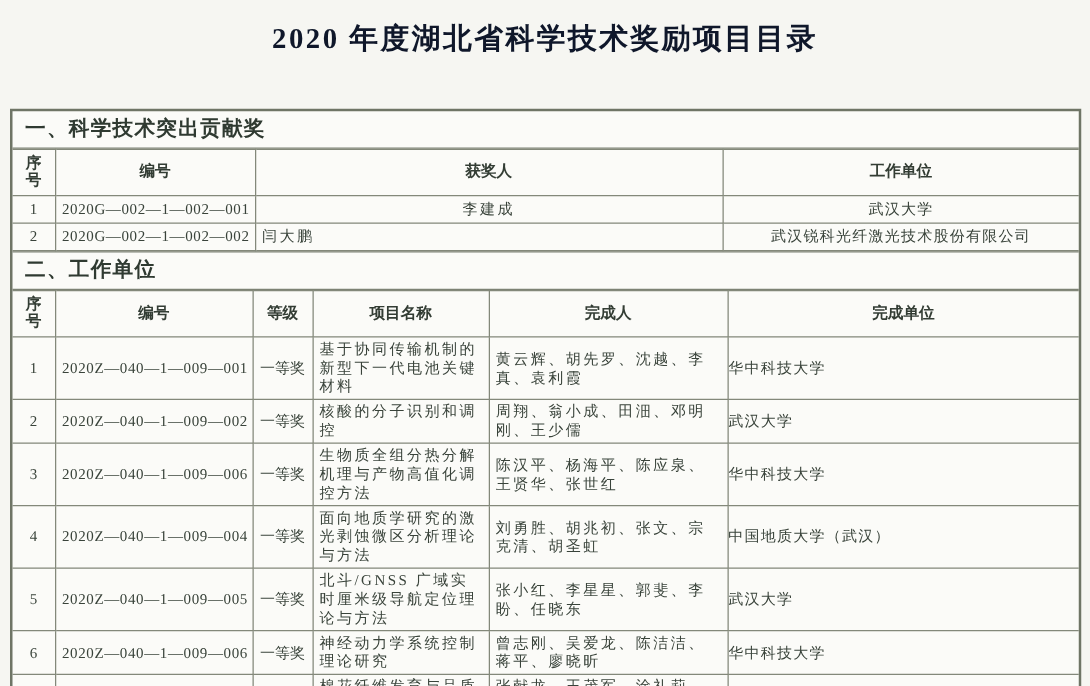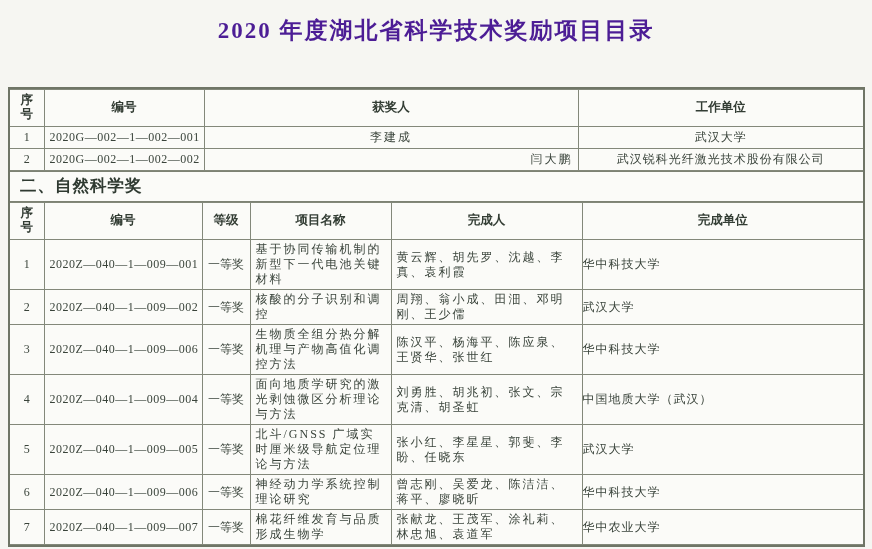--- a/index.html
+++ b/index.html
@@ -9,21 +9,21 @@
     color:#39433a;
     font-family:"Liberation Serif","DejaVu Serif",serif;
     position:relative;
   }
   .page-title{
     padding-top:15px;
     text-align:center;
     font-size:23px;
     font-weight:bold;
     letter-spacing:2px;
-    color:#4c1d95;
+    color:#0f172a;
     font-family:"Liberation Serif","DejaVu Serif",serif;
   }
   .doc{
     position:absolute;
     left:8px;top:87px;
     width:857px;
     border:2px solid #6f7566;
     background:#fbfbf8;
     box-sizing:border-box;
   }
@@ -80,47 +80,48 @@
   .t2 .w-people{width:191px;}
   .t1 td{height:22px;}
 </style>
 </head>
 <body>
 
 <div class="page-title">2020 年度湖北省科学技术奖励项目目录</div>
 
 <div class="doc">
 
+  <div class="section-heading">一、科学技术突出贡献奖</div>
 
   <table class="t1">
     <thead>
       <tr>
         <th class="w-no th-no"><span>序号</span></th>
         <th class="w-code">编号</th>
         <th class="w-winner">获奖人</th>
         <th>工作单位</th>
       </tr>
     </thead>
     <tbody>
       <tr>
         <td class="c-center">1</td>
         <td class="c-code">2020G—002—1—002—001</td>
         <td class="c-center c-spread" style="text-align:center">李建成</td>
         <td class="c-center" style="letter-spacing:1px">武汉大学</td>
       </tr>
       <tr>
         <td class="c-center">2</td>
         <td class="c-code">2020G—002—1—002—002</td>
-        <td class="c-center c-spread" style="text-align:right">闫大鹏</td>
+        <td class="c-center c-spread" style="text-align:left">闫大鹏</td>
         <td class="c-center" style="letter-spacing:1px">武汉锐科光纤激光技术股份有限公司</td>
       </tr>
     </tbody>
   </table>
 
-  <div class="section-heading mid">二、自然科学奖</div>
+  <div class="section-heading mid">二、工作单位</div>
 
   <table class="t2">
     <thead>
       <tr>
         <th class="w-no th-no"><span>序号</span></th>
         <th class="w-code">编号</th>
         <th class="w-grade">等级</th>
         <th class="w-proj">项目名称</th>
         <th class="w-people">完成人</th>
         <th>完成单位</th>

